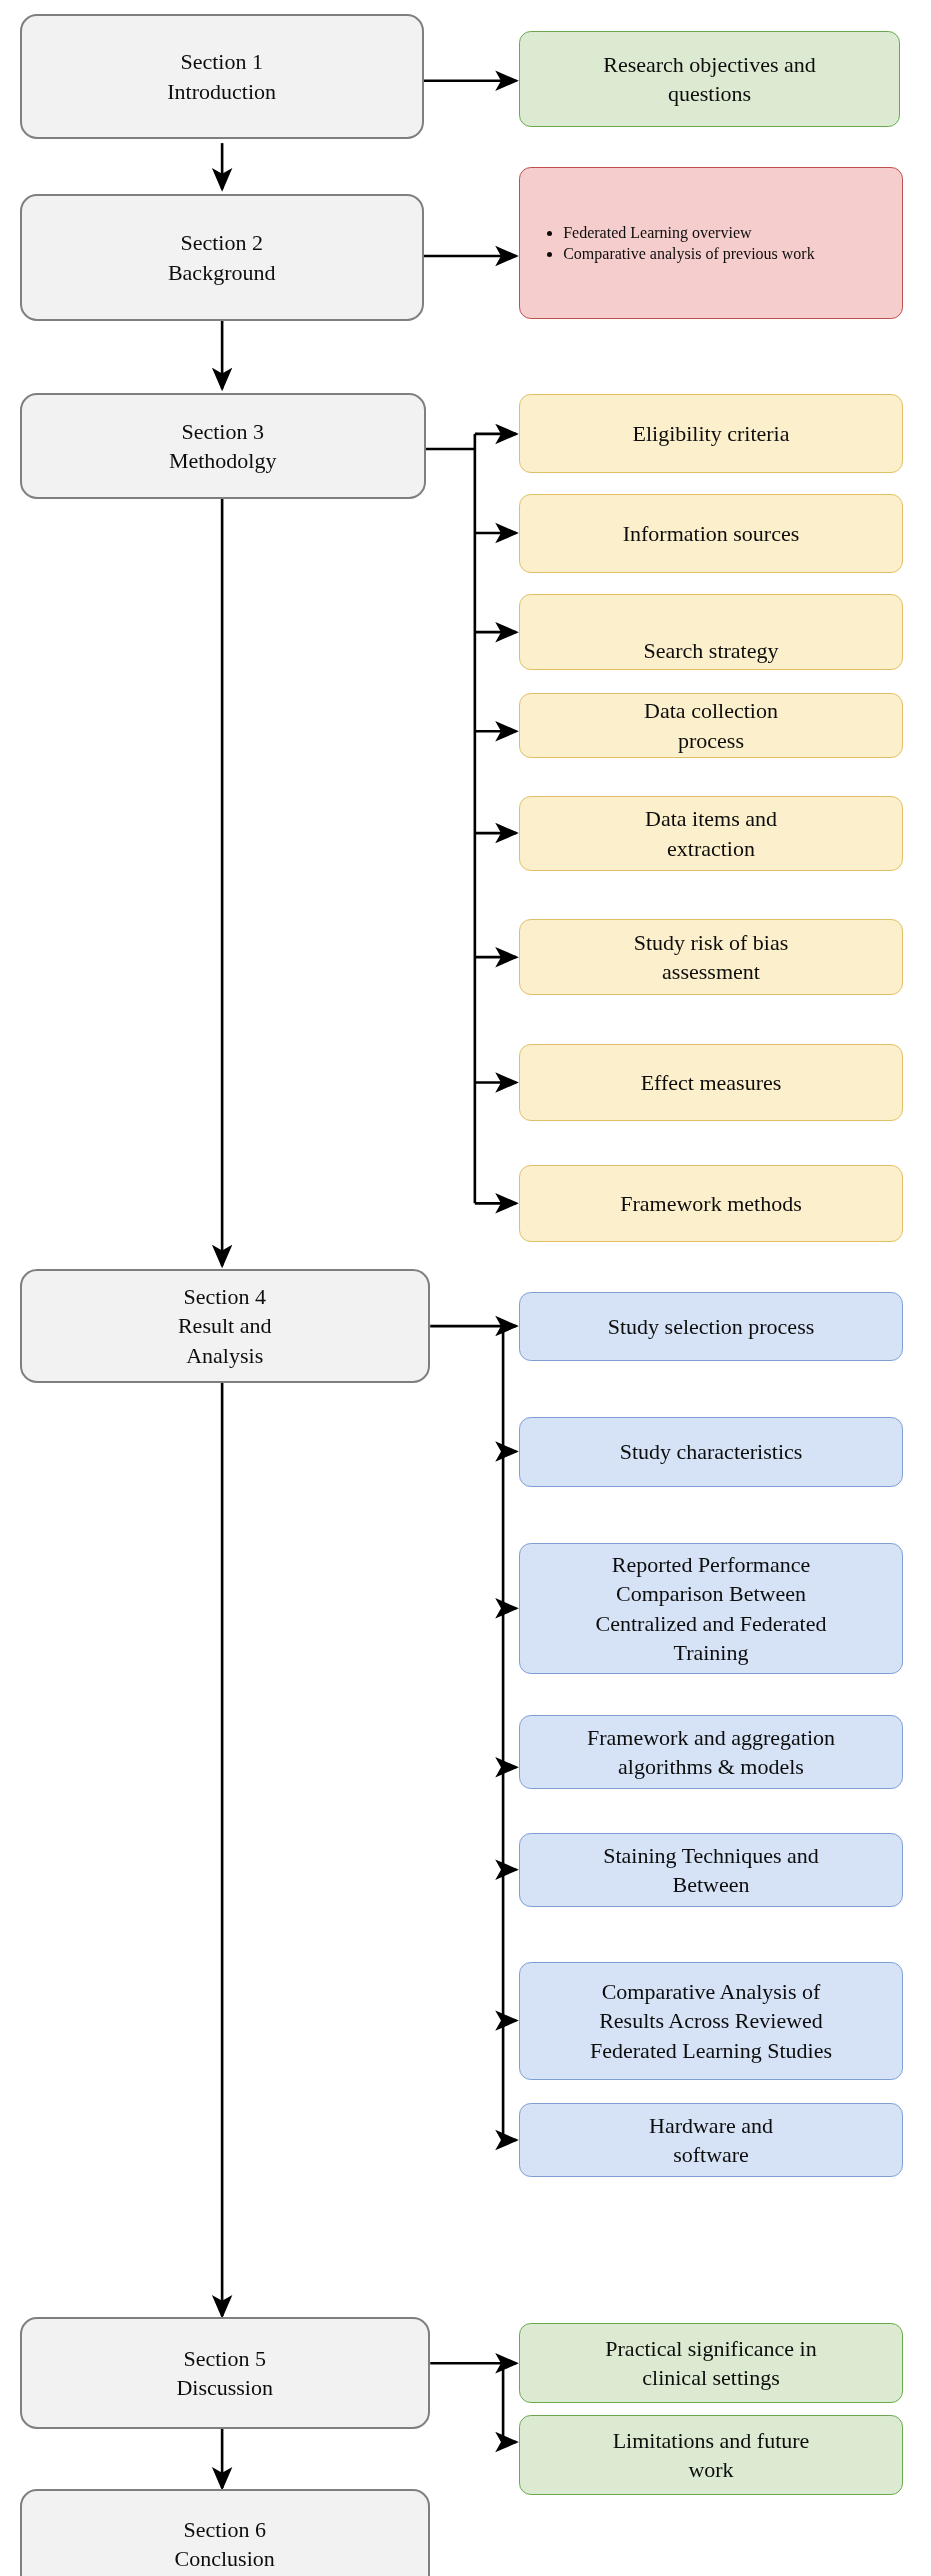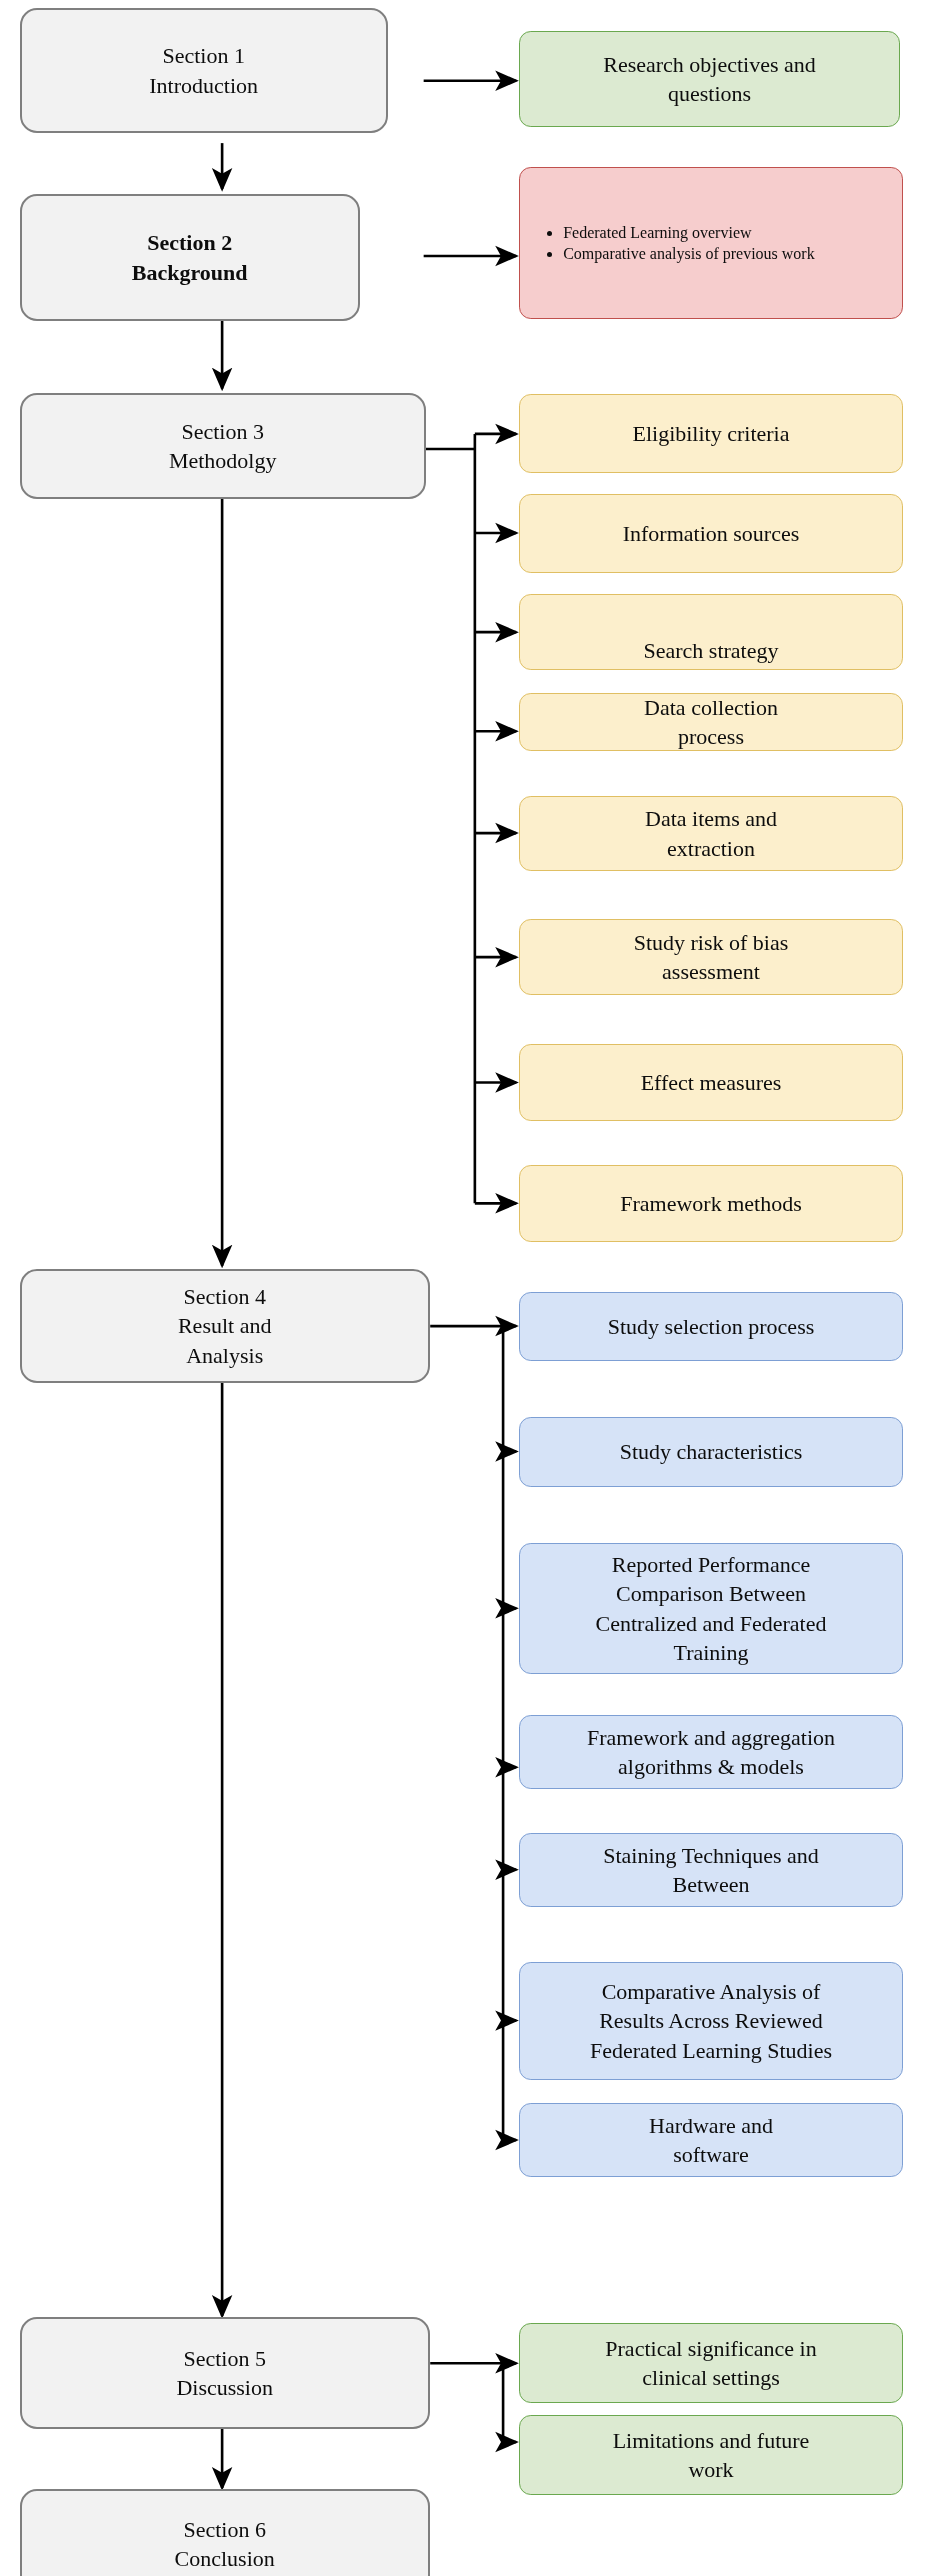--- a/index.html
+++ b/index.html
@@ -68,28 +68,28 @@
       <path d="M723,661 L723,1833"></path>
 
       <path d="M655,2020 L766,2020"></path>
       <path d="M766,2020 L766,3260"></path>
 
       <path d="M655,3600 L766,3600"></path>
       <path d="M766,3600 L766,3720"></path>
     </g>
   </svg>
 
-  <div class="node section" style="left:19.7px;top:8px;width:368px;height:125px;">
+  <div class="node section" style="left:19.7px;top:14px;width:404px;height:125px;">
     <span class="txt">
       <span>Section 1</span><br>
       <span>Introduction</span>
     </span>
   </div>
 
-  <div class="node section" style="left:19.7px;top:194px;width:340px;height:127px;font-weight:bold;">
+  <div class="node section" style="left:19.7px;top:194px;width:404px;height:127px;">
     <span class="txt">
       <span>Section 2</span><br>
       <span>Background</span>
     </span>
   </div>
 
   <div class="node section" style="left:19.7px;top:393px;width:406px;height:106px;justify-content:flex-end;">
     <span class="txt">
       <span>Section 3</span><br>
       <span>Methodolgy</span>
@@ -134,21 +134,21 @@
 
   <div class="node yellow" style="left:519px;top:394px;width:384px;height:79px;">
     <span class="txt">Eligibility criteria</span>
   </div>
   <div class="node yellow" style="left:519px;top:494px;width:384px;height:79px;">
     <span class="txt">Information sources</span>
   </div>
   <div class="node yellow" style="left:519px;top:594px;width:384px;height:76px;align-items:flex-end;">
     <span class="txt">Search strategy</span>
   </div>
-  <div class="node yellow" style="left:519px;top:693px;width:384px;height:58px;">
+  <div class="node yellow" style="left:519px;top:693px;width:384px;height:65px;">
     <span class="txt">
       <span>Data collection</span><br>
       <span>process</span>
     </span>
   </div>
   <div class="node yellow" style="left:519px;top:796px;width:384px;height:75px;">
     <span class="txt">
       <span>Data items and</span><br>
       <span>extraction</span>
     </span>

